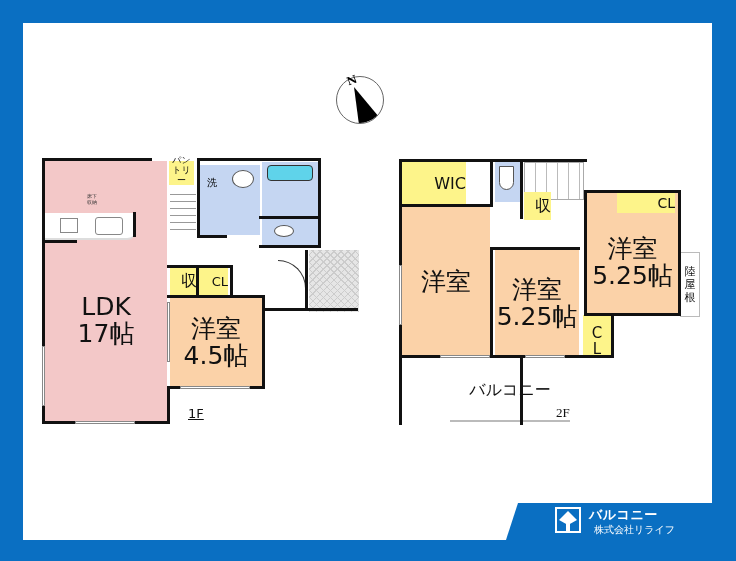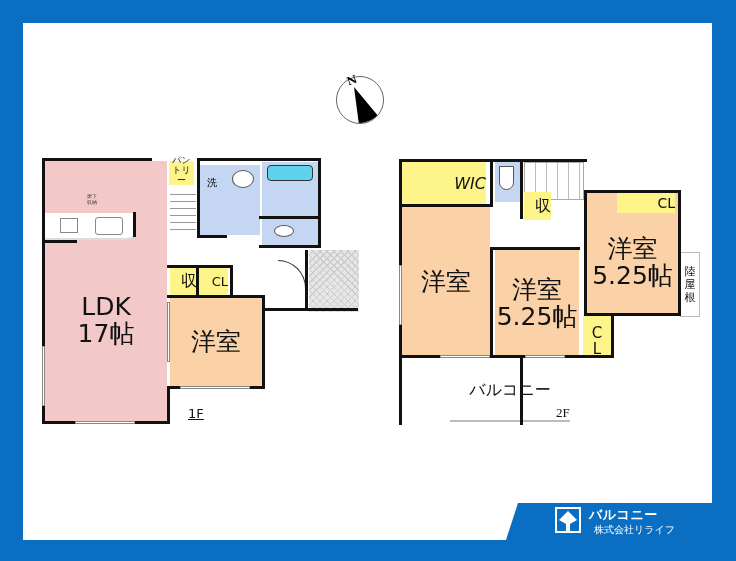--- a/index.html
+++ b/index.html
@@ -89,40 +89,41 @@
   <div class="wall" style="left:258px;top:308px;width:100px;height:3px;"></div>
 
   <div class="room yellow mid" style="left:170px;top:268px;width:27px;height:27px;">収</div>
   <div class="room yellow" style="left:199px;top:268px;width:29px;height:27px;font-size:13px;">CL</div>
   <div class="wall" style="left:167px;top:265px;width:66px;height:3px;"></div>
   <div class="wall" style="left:196px;top:265px;width:3px;height:32px;"></div>
   <div class="wall" style="left:230px;top:265px;width:3px;height:32px;"></div>
 
   <div class="room orange big" style="left:170px;top:297px;width:92px;height:89px;flex-direction:column;">
     <span>洋室</span>
+    <span>4.5帖</span>
   </div>
   <div class="wall" style="left:167px;top:295px;width:98px;height:3px;"></div>
   <div class="wall" style="left:262px;top:295px;width:3px;height:94px;"></div>
   <div class="wall" style="left:167px;top:386px;width:98px;height:3px;"></div>
   <div class="window" style="left:180px;top:386px;width:70px;height:3px;"></div>
 
   <div class="wall" style="left:42px;top:158px;width:3px;height:266px;"></div>
   <div class="wall" style="left:42px;top:158px;width:110px;height:3px;"></div>
   <div class="wall" style="left:42px;top:421px;width:128px;height:3px;"></div>
   <div class="wall" style="left:167px;top:386px;width:3px;height:38px;"></div>
   <div class="window" style="left:42px;top:346px;width:3px;height:60px;"></div>
   <div class="window" style="left:75px;top:421px;width:60px;height:3px;"></div>
   <div class="window" style="left:167px;top:302px;width:3px;height:60px;"></div>
 
   <div class="floor" style="left:188px;top:406px;text-decoration:underline;">1F</div>
 </div>
 
 <div>
 
-  <div class="room yellow mid" style="left:402px;top:162px;width:84px;height:42px;font-style:italic;">WIC</div>
+  <div class="room yellow mid" style="left:402px;top:162px;width:64px;height:42px;">WIC</div>
 
   <div class="room blue" style="left:495px;top:162px;width:25px;height:40px;">
     <div class="abs" style="left:4px;top:4px;width:15px;height:24px;border:1px solid #555;border-radius:0 0 8px 8px;background:#fff;"></div>
   </div>
 
   <div class="abs" style="left:524px;top:162px;width:60px;height:38px;border:1px solid #aaa;background:repeating-linear-gradient(90deg,#fff 0 10px,#bbb 10px 11px);"></div>
 
   <div class="room yellow mid" style="left:524px;top:192px;width:27px;height:28px;">収</div>
 
   <div class="room orange big" style="left:402px;top:207px;width:88px;height:148px;flex-direction:column;">

